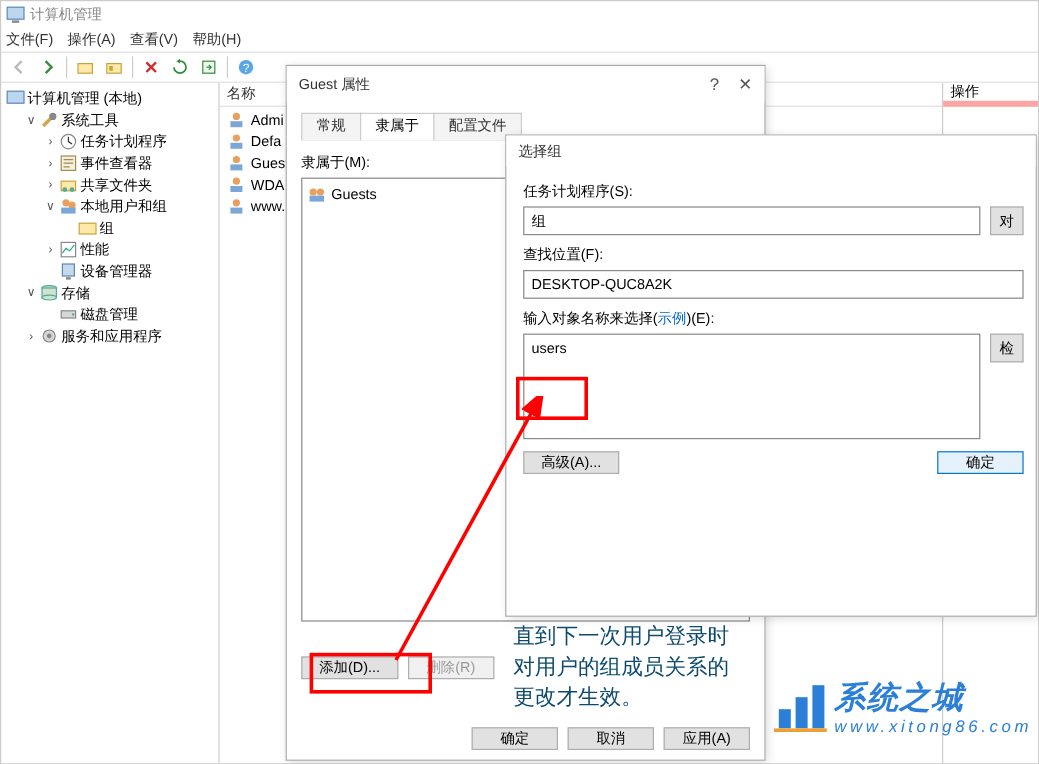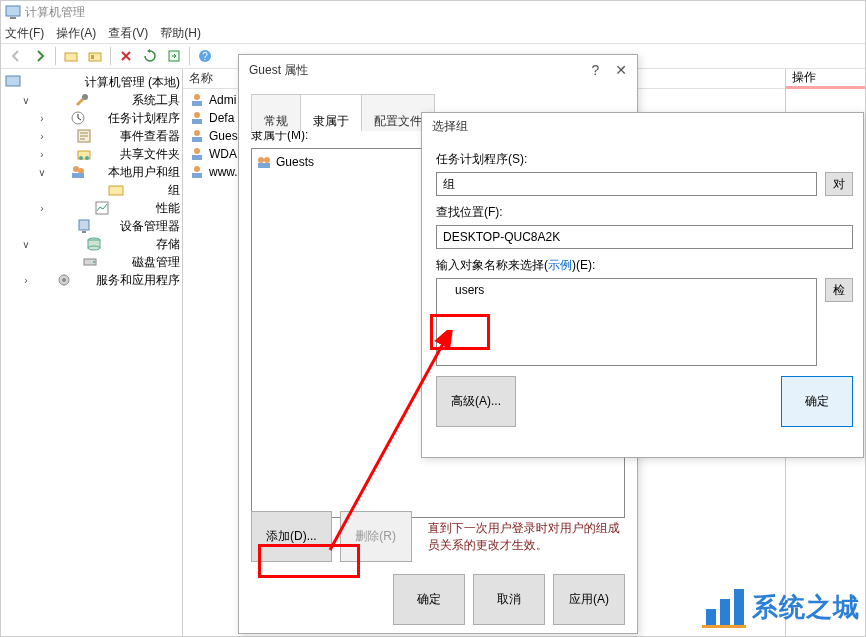--- a/index.html
+++ b/index.html
@@ -16,69 +16,69 @@
     .tb-sep { width: 1px; height: 18px; background: #ccc; margin: 0 2px; }
 
     
     .content { position: absolute; top: 68px; left: 0; right: 0; bottom: 0; display: flex; }
     .tree-panel { width: 182px; border-right: 1px solid #ccc; padding: 4px 2px; overflow: auto; }
     .list-panel { flex: 1; position: relative; }
     .list-header { height: 20px; border-bottom: 1px solid #e0e0e0; padding-left: 6px; display: flex; align-items: center; color: #333; }
     .list-items { padding: 2px; }
     .list-row { height: 18px; display: flex; align-items: center; gap: 4px; padding-left: 4px; }
     .actions-panel { width: 80px; border-left: 1px solid #ccc; }
-    .actions-header { height: 20px; border-bottom: 3px solid #fca5a5; padding-left: 6px; display: flex; align-items: center; }
+    .actions-header { height: 20px; border-bottom: 5px solid #fca5a5; padding-left: 6px; display: flex; align-items: center; }
 
     
     .tree { list-style: none; }
     .tree li { white-space: nowrap; }
-    .tree-row { display: flex; align-items: center; height: 18px; gap: 2px; padding-left: 2px; justify-content: space-between; }
+    .tree-row { display: flex; align-items: center; height: 18px; gap: 2px; padding-left: 2px; }
     .tree .exp { width: 10px; text-align: center; color: #555; font-size: 10px; cursor: pointer; }
     .tree ul { list-style: none; padding-left: 16px; }
     .selected { background: #cde8ff; }
     .ico { width: 16px; height: 16px; display: inline-flex; align-items: center; justify-content: center; }
 
     
     .dlg-props { position: absolute; left: 238px; top: 54px; width: 400px; height: 580px; background: #fff; border: 1px solid #aaa; box-shadow: 2px 2px 8px rgba(0,0,0,0.15); }
     .dlg-title { height: 30px; background: #fff; display: flex; align-items: center; padding: 0 10px; color: #333; font-size: 12px; justify-content: space-between; }
     .dlg-title .controls { display: flex; gap: 16px; color: #555; font-size: 14px; }
     .dlg-body { padding: 8px 12px 12px; position: relative; height: calc(100% - 30px); }
     .tabs { display: flex; border-bottom: 1px solid #ccc; height: 24px; }
-    .tab { padding: 18px 12px; border: 1px solid #ccc; border-bottom: none; margin-right: -1px; background: #fff; position: relative; top: 1px; font-size: 12px; }
+    .tab { padding: 1px 12px; border: 1px solid #ccc; border-bottom: none; margin-right: -1px; background: #fff; position: relative; top: 1px; font-size: 12px; }
     .tab.inactive { background: #f4f4f4; color: #333; top: 1px; }
     .tab.active { background: #fff; z-index: 1; }
     .member-label { margin-top: 10px; margin-bottom: 4px; }
     .listbox { border: 1px solid #888; height: 370px; padding: 4px; overflow: auto; }
     .lb-item { display: flex; align-items: center; gap: 4px; height: 18px; }
     .dlg-footer { position: absolute; left: 12px; right: 12px; bottom: 8px; }
-    .btn { border: 1px solid #adadad; background: #e1e1e1; padding: 16px 14px; font-size: 12px; cursor: pointer; min-width: 72px; }
+    .btn { border: 1px solid #adadad; background: #e1e1e1; padding: 0 14px; font-size: 12px; cursor: pointer; min-width: 72px; }
     .btn:disabled { color: #999; background: #f0f0f0; }
-    .hint-text { font-size: 12px; color: #7f1d1d; line-height: 1.4; }
+    .hint-text { font-size: 18px; color: #0c4a6e; line-height: 1.4; }
     .footer-row1 { display: flex; align-items: center; gap: 8px; margin-bottom: 12px; }
     .footer-row2 { display: flex; justify-content: flex-end; gap: 8px; }
 
     
-    .dlg-select { position: absolute; left: 421px; top: 112px; width: 443px; height: 346px; background: #fff; border: 1px solid #aaa; box-shadow: 2px 2px 8px rgba(0,0,0,0.15); }
+    .dlg-select { position: absolute; left: 421px; top: 112px; width: 443px; height: 402px; background: #fff; border: 1px solid #aaa; box-shadow: 2px 2px 8px rgba(0,0,0,0.15); }
     .sg-body { padding: 10px 10px 10px 14px; }
     .sg-label { font-size: 12px; margin-top: 2px; margin-bottom: 4px; }
     .sg-row { display: flex; gap: 8px; align-items: stretch; margin-bottom: 8px; }
     .sg-field { flex: 1; border: 1px solid #888; padding: 4px 6px; height: 24px; background: #fff; font-size: 12px; }
     .sg-side-btn { width: 28px; border: 1px solid #adadad; background: #e1e1e1; display: flex; align-items: center; justify-content: center; font-size: 12px; }
-    .sg-textarea { flex: 1; border: 1px solid #888; padding: 4px 18px; height: 88px; background: #fff; font-size: 12px; resize: none; }
+    .sg-textarea { flex: 1; border: 1px solid #888; padding: 4px 6px; height: 88px; background: #fff; font-size: 12px; resize: none; }
     .sg-link { color: #0066cc; }
     .sg-footer { display: flex; gap: 8px; align-items: center; margin-top: 10px; }
     .sg-footer .spacer { flex: 1; }
     .btn-blue { border: 1px solid #0078d7; background: #e5f1fb; }
 
     
     .hl-red { position: absolute; border: 3px solid #ff0000; pointer-events: none; }
     .arrow-svg { position: absolute; pointer-events: none; }
 
     
-    .watermark { position: absolute; right: 6px; bottom: 8px; display: flex; align-items: center; gap: 4px; }
+    .watermark { position: absolute; right: 6px; bottom: 24px; display: flex; align-items: center; gap: 4px; font-style: italic; }
     .wm-logo { width: 48px; height: 44px; }
     .wm-text { color: #2b7fd7; font-size: 26px; font-weight: 700; letter-spacing: 1px; }
     .wm-sub { color: #2b7fd7; font-size: 14px; letter-spacing: 3px; display:block; margin-top:-2px;}
   </style>
 </head>
 <body>
 
 <div class="main-window">
   <div class="title-bar">
     <span class="app-icon">
@@ -446,14 +446,15 @@
 
 <div class="watermark">
   <svg class="wm-logo" viewBox="0 0 48 44">
     <rect x="6" y="24" width="10" height="16" fill="#2b7fd7"></rect>
     <rect x="20" y="14" width="10" height="26" fill="#2b7fd7"></rect>
     <rect x="34" y="4" width="10" height="36" fill="#2b7fd7"></rect>
     <rect x="2" y="40" width="44" height="3" fill="#f0a030"></rect>
   </svg>
   <div>
     <span class="wm-text">系统之城</span>
+    <span class="wm-sub">www.xitong86.com</span>
   </div>
 </div>
 
 </body></html>

